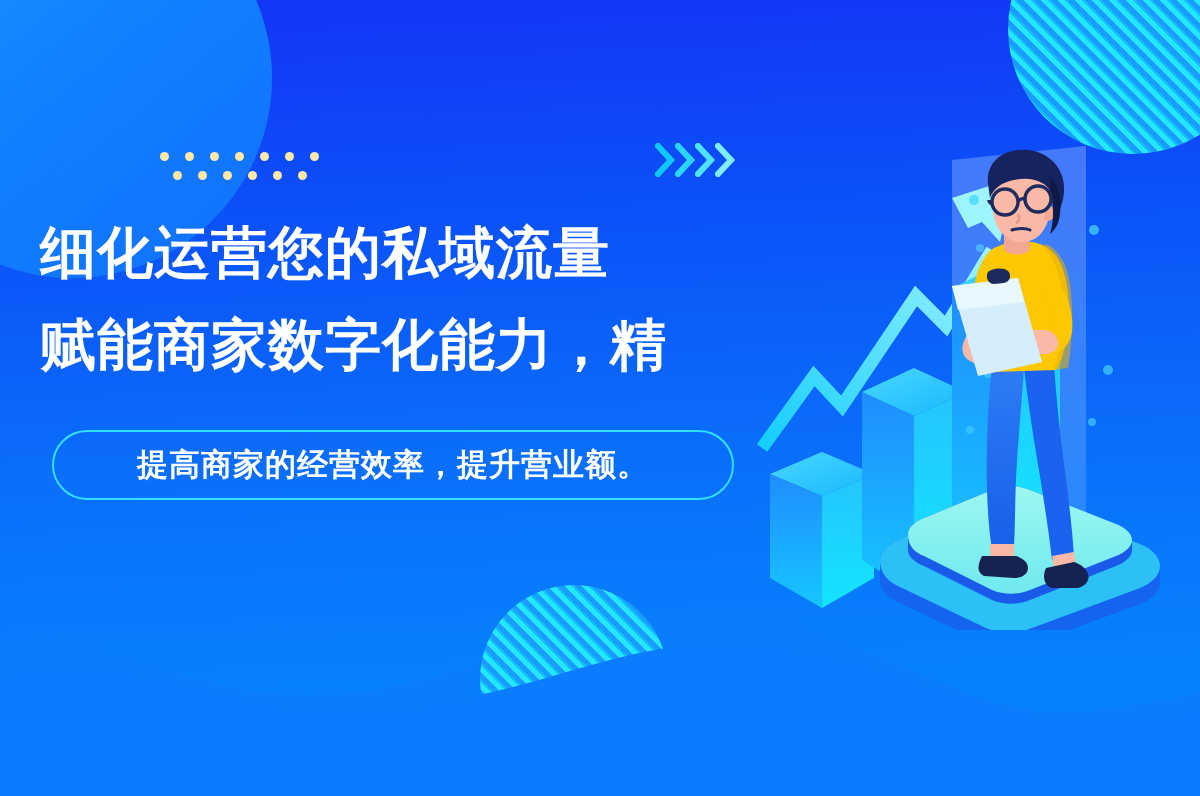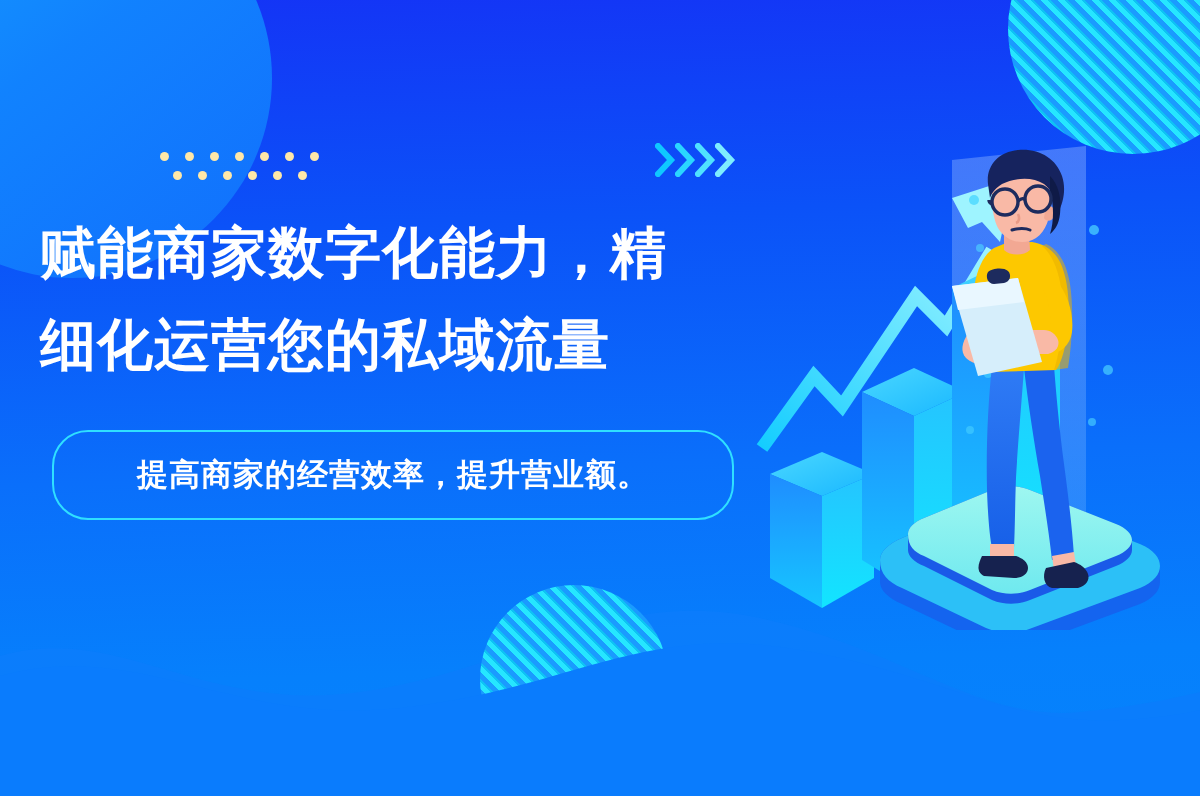--- a/index.html
+++ b/index.html
@@ -52,21 +52,21 @@
     position:absolute; left:40px; top:207px;
     color:#ffffff;
     font-size:56px; font-weight:bold;
     letter-spacing:1px; line-height:92px;
     white-space:nowrap;
   }
   .headline .line{display:block;}
 
   .pill{
     position:absolute; left:52px; top:430px;
-    width:682px; height:90px;
+    width:682px; height:70px;
     border:2px solid #2fe0ff; border-radius:36px;
     display:flex; align-items:center; justify-content:center;
   }
   .pill span{
     color:#ffffff; font-size:31px; font-weight:bold;
     letter-spacing:1px; white-space:nowrap;
   }
 
   
   .illustration{position:absolute; left:756px; top:130px; width:444px; height:500px;}
@@ -123,22 +123,22 @@
     </svg>
     <svg class="chev" viewBox="0 0 22 34">
       <path d="M3,3 L16,17 L3,31" stroke="#4fe2ff" stroke-width="6" fill="none" stroke-linecap="square"></path>
     </svg>
     <svg class="chev" viewBox="0 0 22 34">
       <path d="M3,3 L16,17 L3,31" stroke="#7dedff" stroke-width="6" fill="none" stroke-linecap="square"></path>
     </svg>
   </div>
 
   <div class="headline">
+    <span class="line">细化运营您的私域流量</span>
     <span class="line">赋能商家数字化能力，精</span>
-    <span class="line">细化运营您的私域流量</span>
   </div>
 
   <div class="pill">
     <span>提高商家的经营效率，提升营业额。</span>
   </div>
 
   <svg class="illustration" viewBox="0 0 444 500">
     <defs>
       <linearGradient id="barTop" x1="0" y1="0" x2="1" y2="1">
         <stop offset="0" stop-color="#4ad7ff"></stop>

